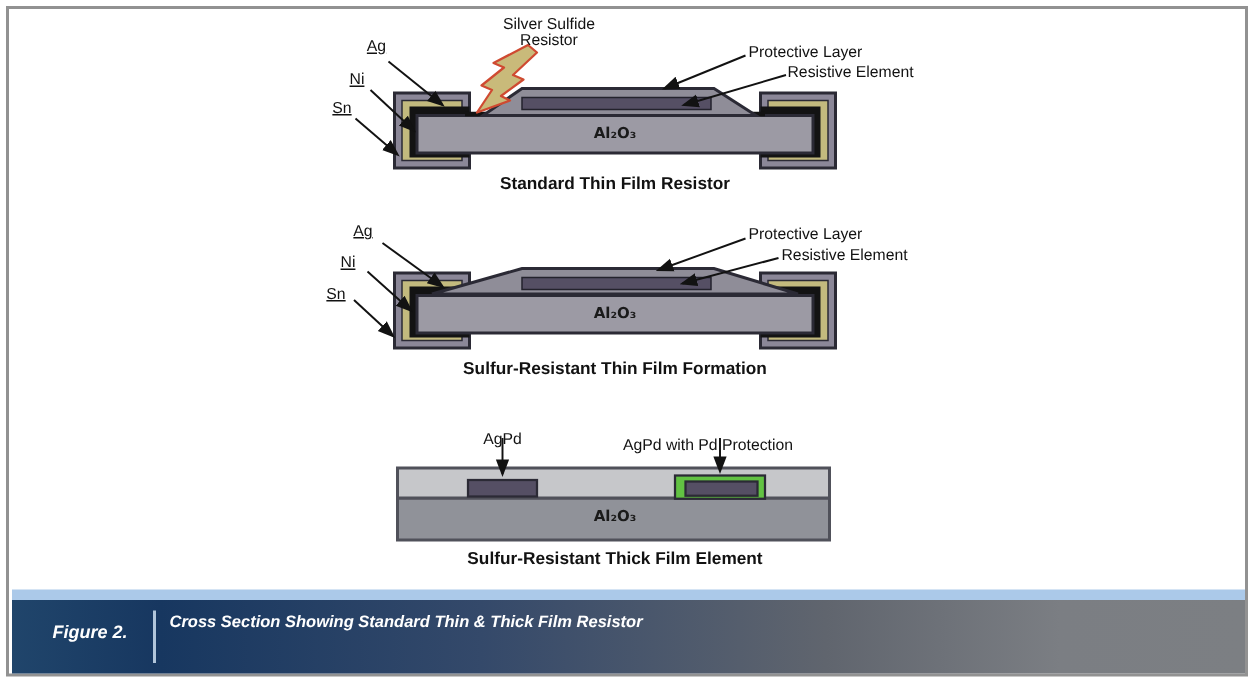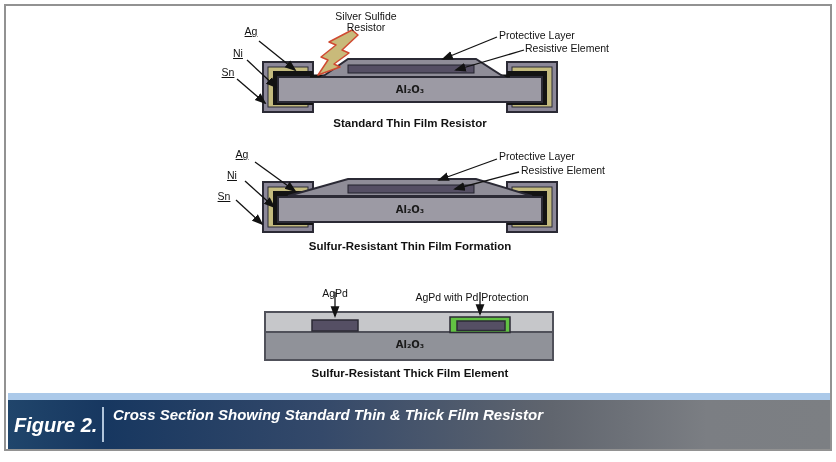--- a/index.html
+++ b/index.html
@@ -16,23 +16,23 @@
   .center{text-align:center;}
   .cap{font-size:11.5px;font-weight:bold;color:#121212;white-space:nowrap;}
   .al{font-family:"DejaVu Sans",sans-serif;font-size:10px;font-weight:bold;color:#1a1a1a;}
   
   #stripe{left:8px;top:393px;width:822px;height:7px;background:#abc9e9;}
   #band{
     left:8px;top:400px;width:822px;height:49px;
     background:linear-gradient(90deg,#20456b 0%,#173760 12%,#34496a 38%,#60656e 66%,#7b7e83 85%,#7c7f83 100%);
   }
   .bandtext{color:#ffffff;font-style:italic;font-weight:bold;}
-  #figlabel{left:14px;top:414px;width:92px;font-size:20px;}
+  #figlabel{left:14px;top:414px;width:92px;text-align:center;font-size:12px;}
   #sep{left:102px;top:407px;width:2px;height:35px;background:rgba(205,222,240,0.85);}
-  #caption{left:113px;top:407px;font-size:15px;line-height:16.5px;}
+  #caption{left:113px;top:407px;font-size:11px;line-height:16.5px;}
   svg{display:block;}
   
   .sn-l{fill:#8b8798;stroke:#2b2a35;stroke-width:2;}
   .ni-l{fill:#c3ba7e;stroke:#2b2a35;stroke-width:1;}
   .ag-l{fill:#131313;}
   .substrate{fill:#9c9aa4;stroke:#2b2a35;stroke-width:2;}
   .protect{fill:#8f8d98;stroke:#2b2a35;stroke-width:2;}
   .relement{fill:#554f64;stroke:#23222c;stroke-width:1;}
   .thicktop{fill:#c6c7ca;stroke:#50515a;stroke-width:2;}
   .thickbase{fill:#909299;stroke:#50515a;stroke-width:2;}

